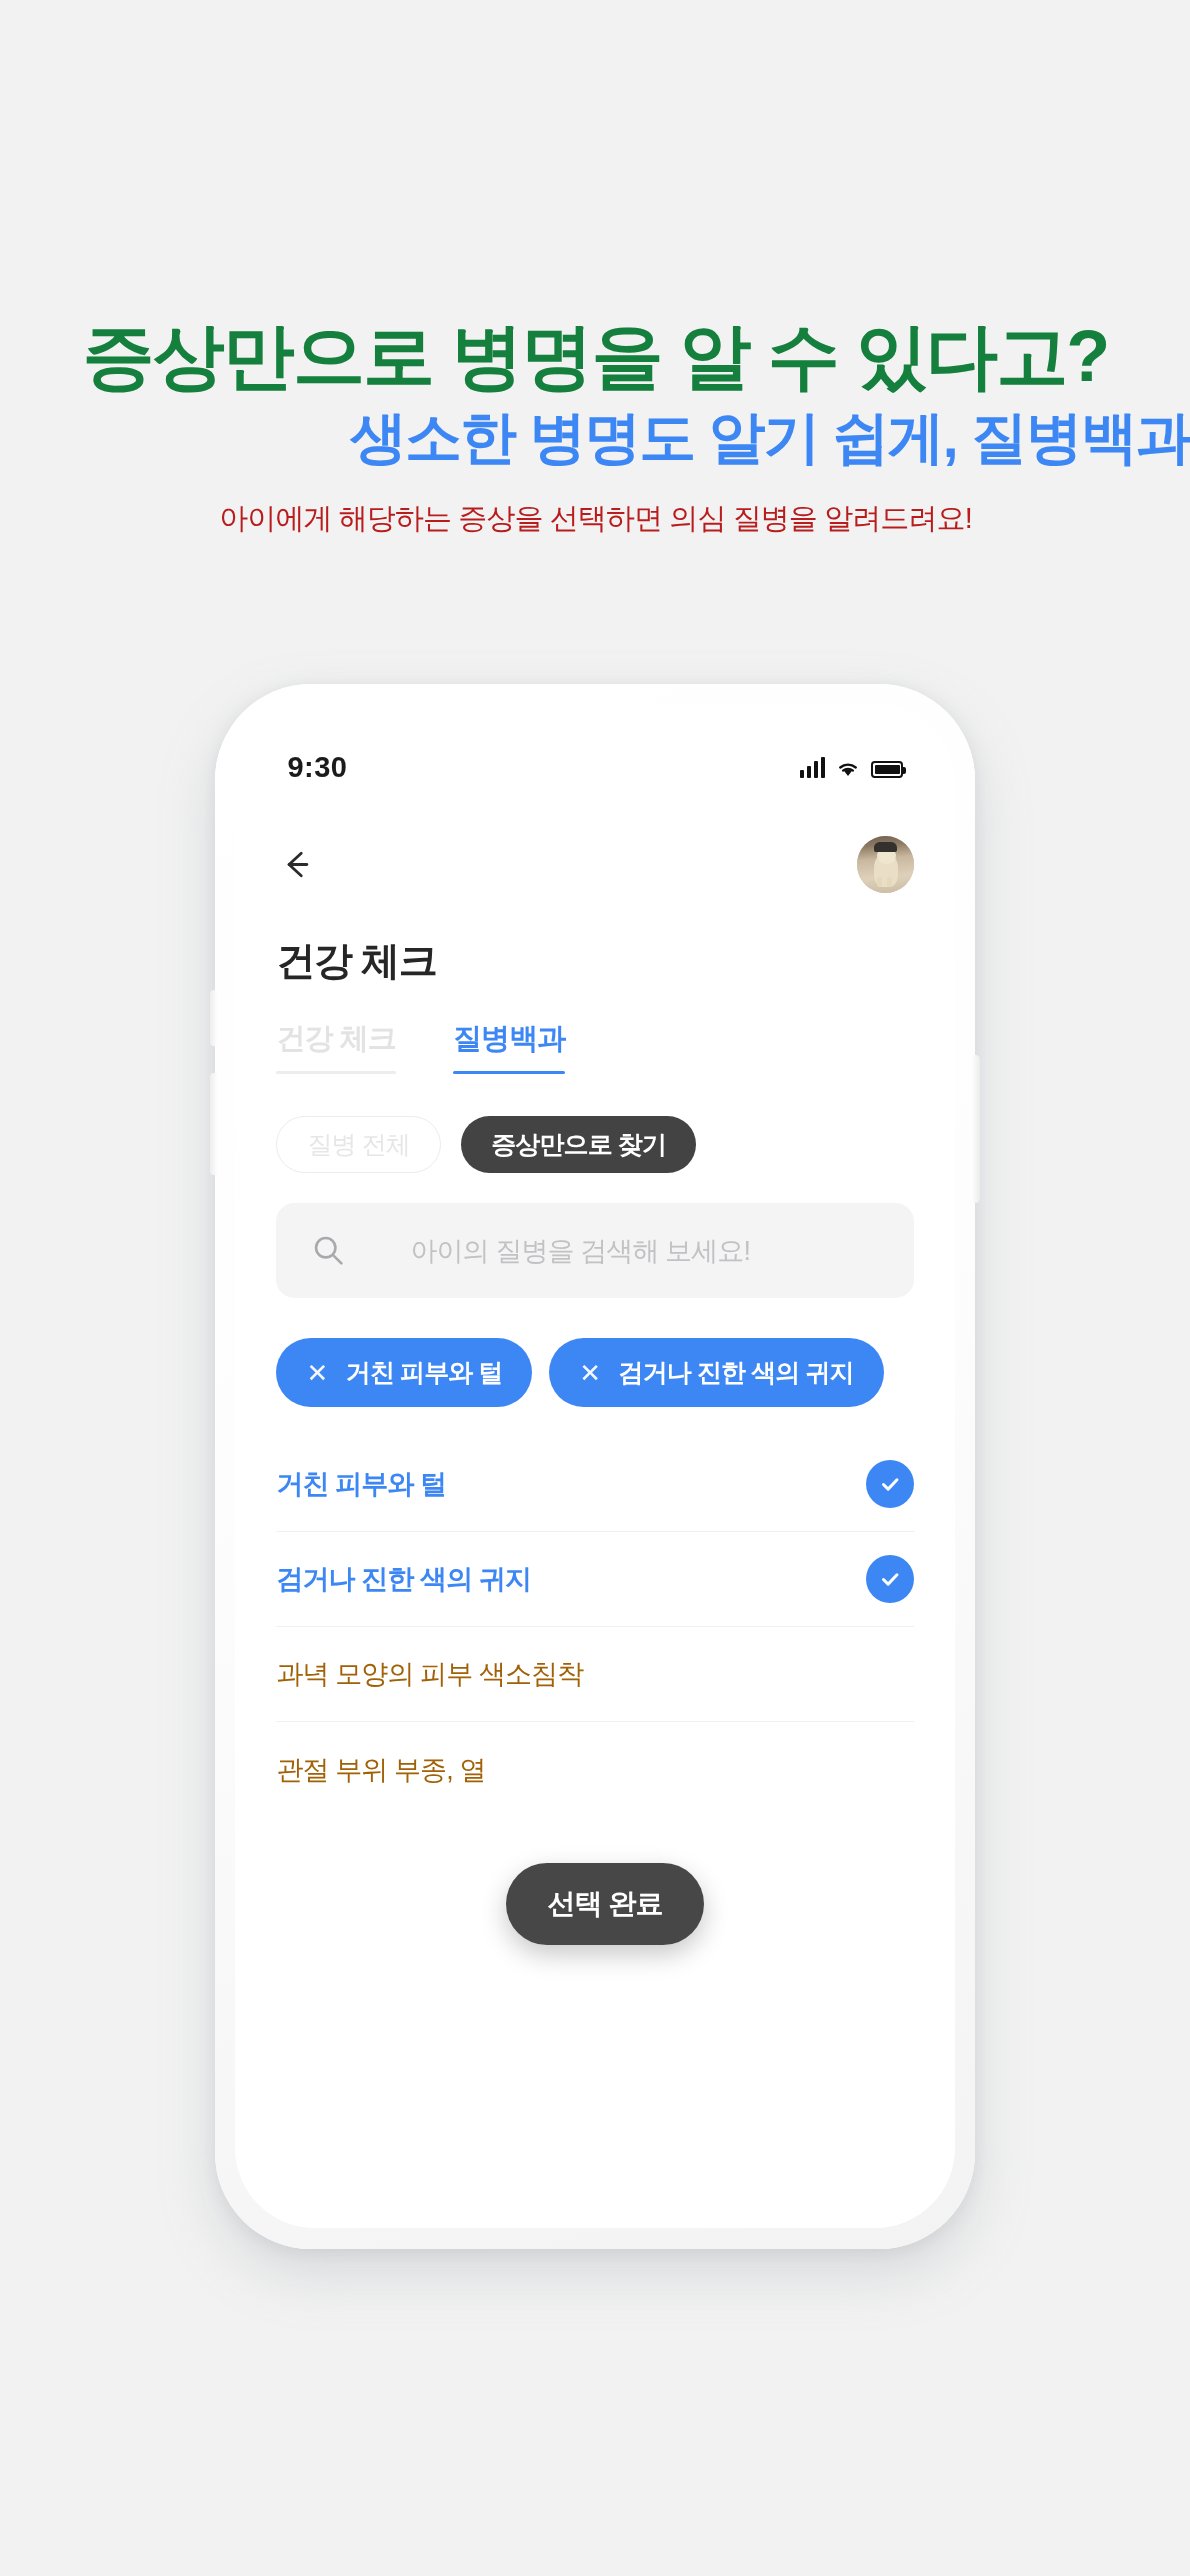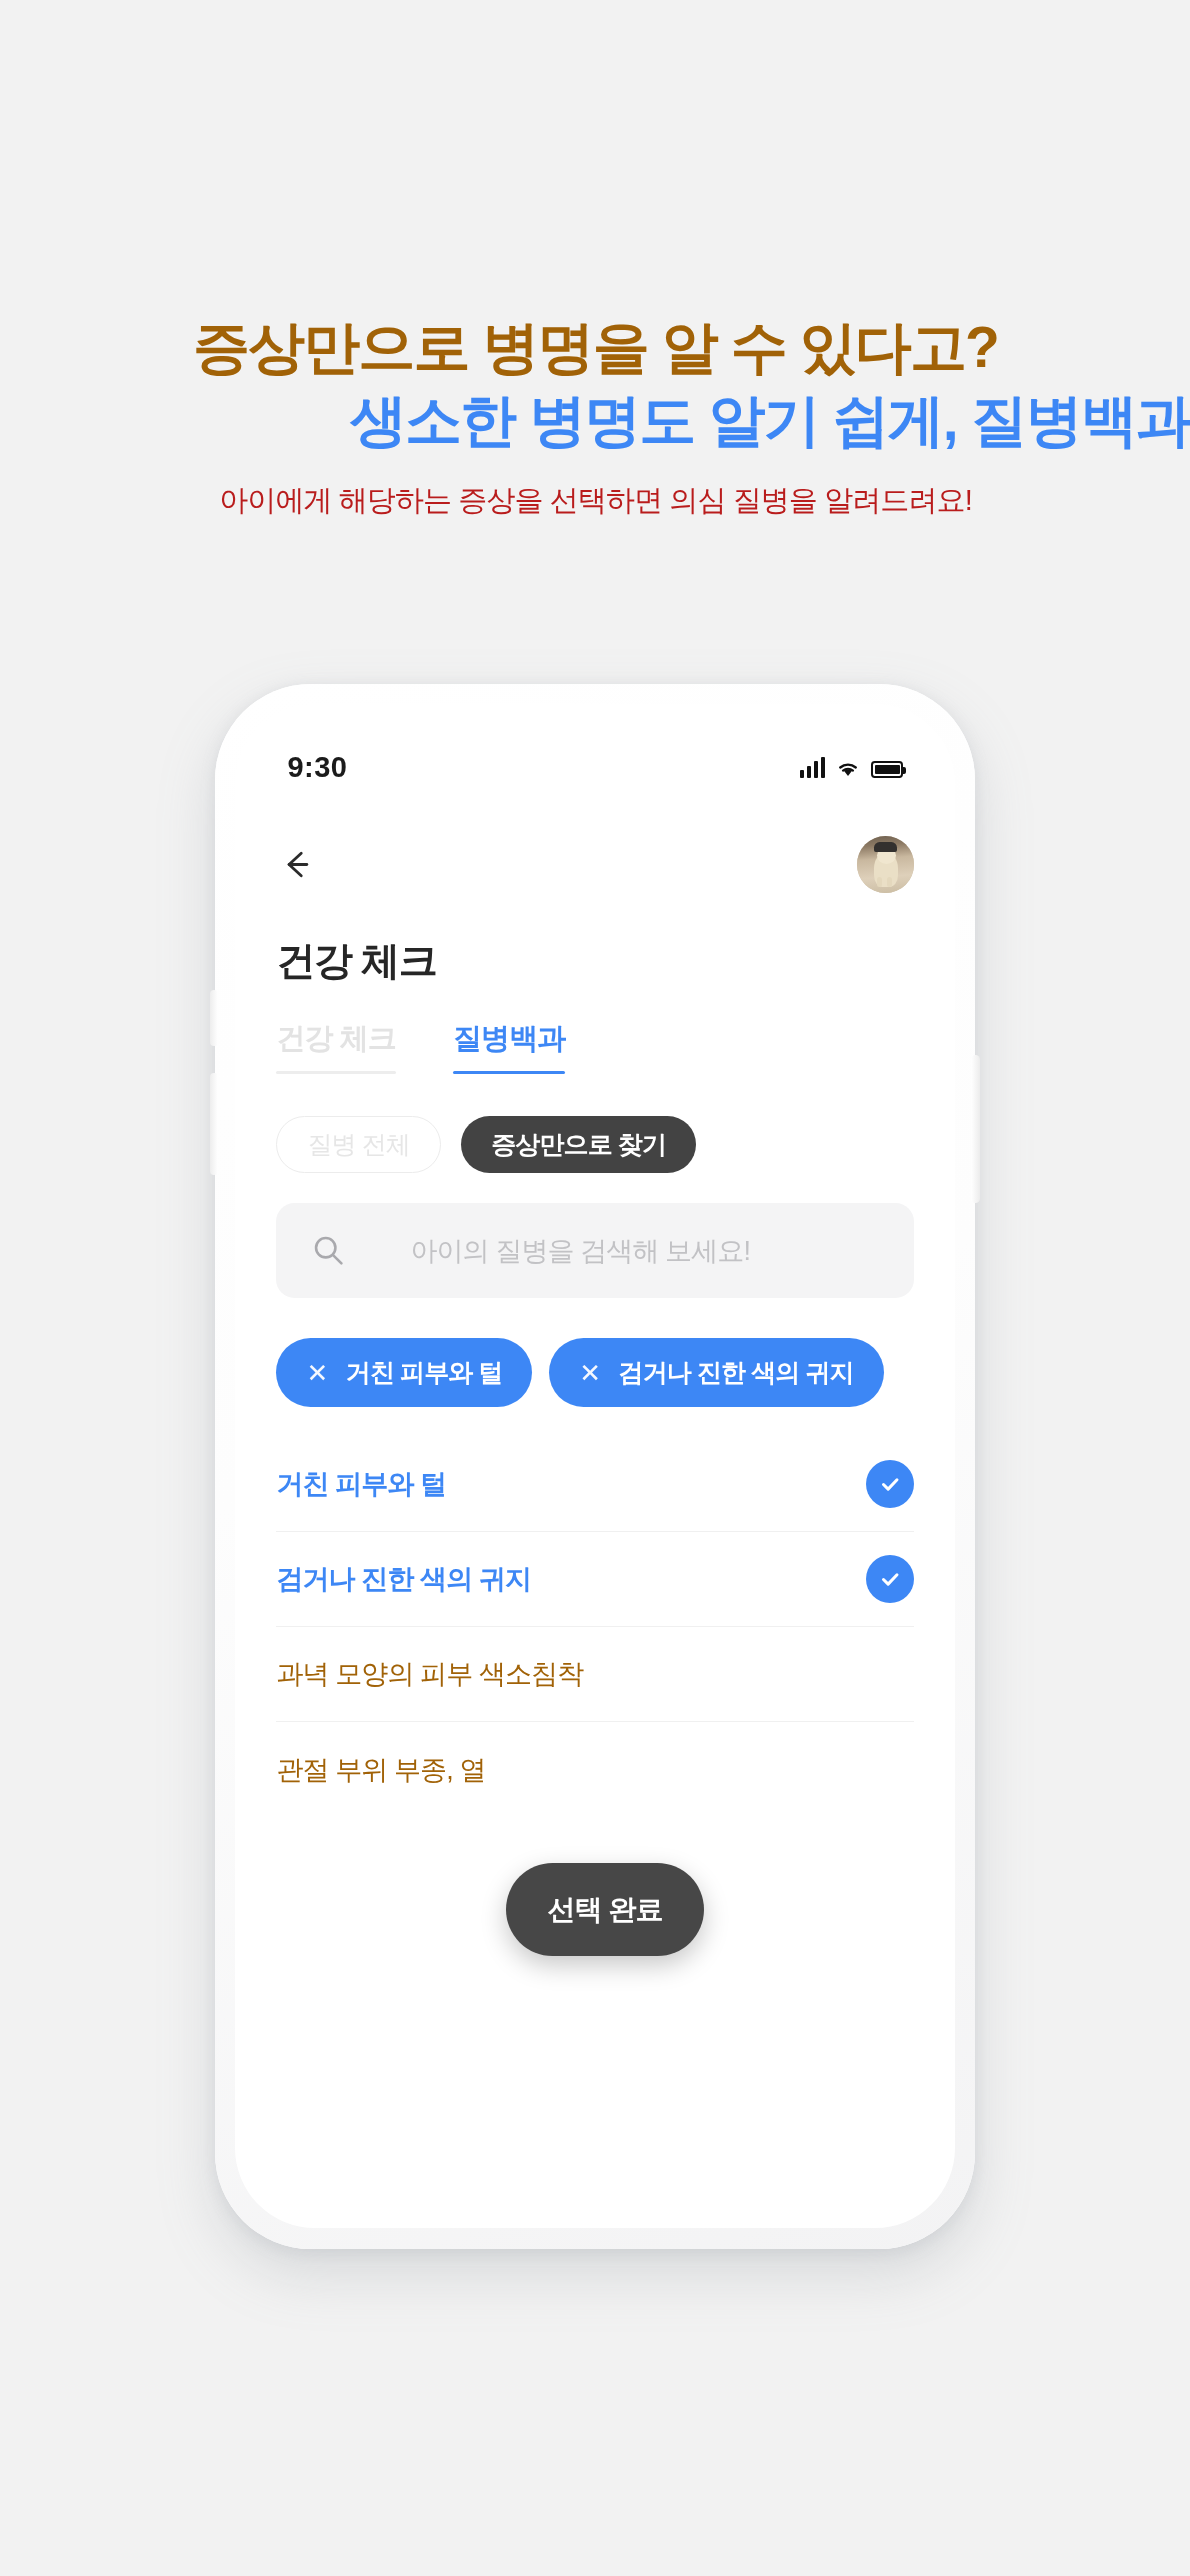--- a/index.html
+++ b/index.html
@@ -8,22 +8,22 @@
     background:#f2f2f2;
     font-family:"Liberation Sans", "DejaVu Sans", sans-serif;
     overflow:hidden;
   }
   .page { position:relative; width:1191px; height:2576px; background:#f2f2f2; }
 
   
   .promo { position:absolute; top:0; left:0; width:1191px; text-align:center; }
   .promo-line1 {
     margin-top:315px;
-    font-size:57px; font-weight:bold; letter-spacing:-1.9px;
-    color:#a16207; line-height:1.15;
+    font-size:72px; font-weight:bold; letter-spacing:-1.9px;
+    color:#15803d; line-height:1.15;
   }
   .promo-line2 {
     margin-top:7.4px;
     font-size:57px; font-weight:bold; letter-spacing:-1.9px;
     color:#3d87f5; line-height:1.15;text-align:right;
   }
   .promo-sub {
     margin-top:28px;
     font-size:29px; font-weight:400; letter-spacing:-0.9px;
     color:#b91c1c;
@@ -226,21 +226,21 @@
   .row.selected .label { color:#3d87f5; font-weight:bold; }
   .check {
     width:48px; height:48px; border-radius:50%;
     background:#3d87f5;
     display:flex; align-items:center; justify-content:center;
   }
 
   
   .fab {
     position:absolute; left:50%; margin-left:-89px; top:1159px;
-    height:93px; padding:0 41px; border-radius:48px;
+    height:82px; padding:0 41px; border-radius:48px;
     background:#474747; color:#fff;
     display:flex; align-items:center; justify-content:center;
     font-size:28px; font-weight:bold; letter-spacing:-0.9px;
     box-shadow:0 9.3px 26px rgba(0,0,0,0.22);
     white-space:nowrap;
   }
 </style>
 </head>
 <body>
 

